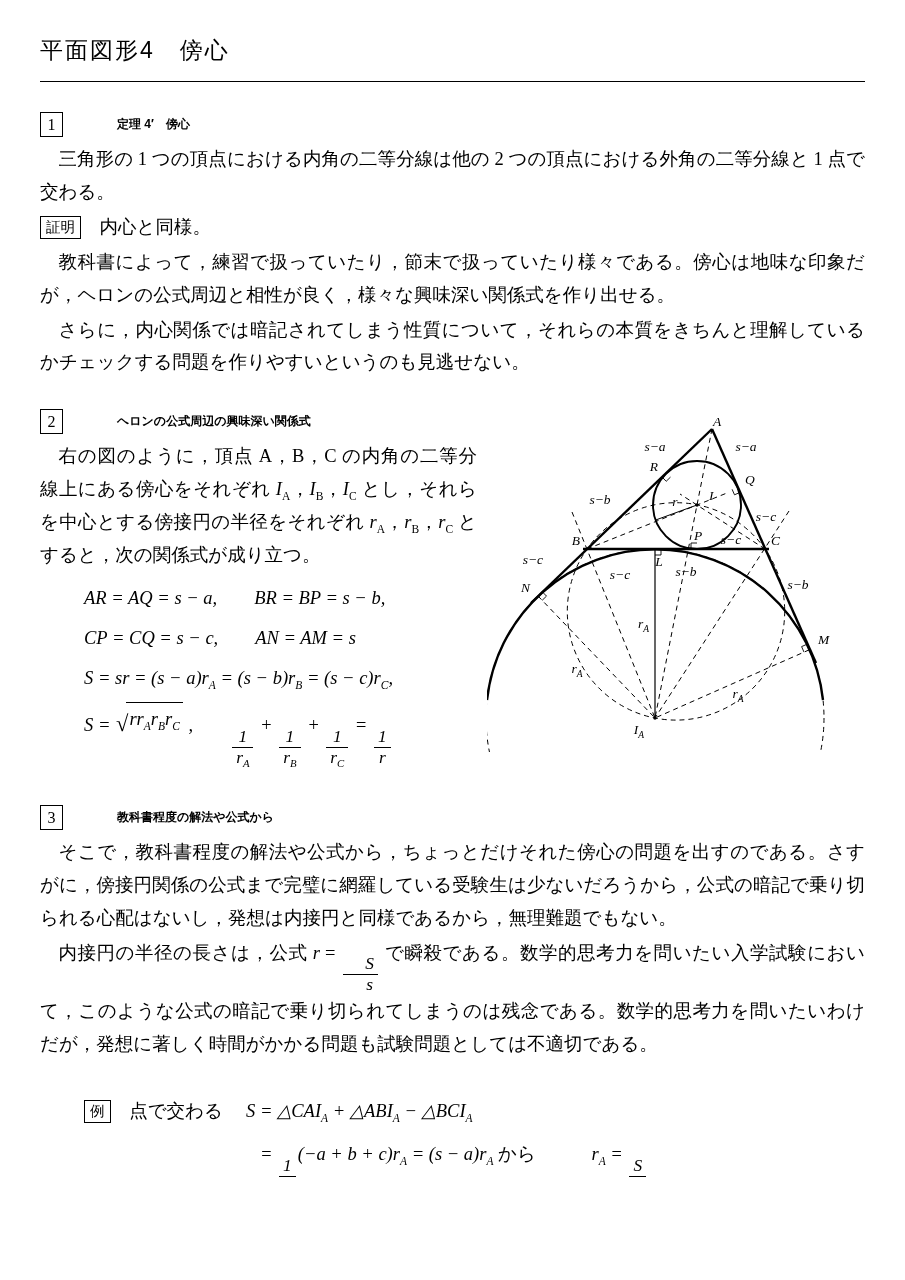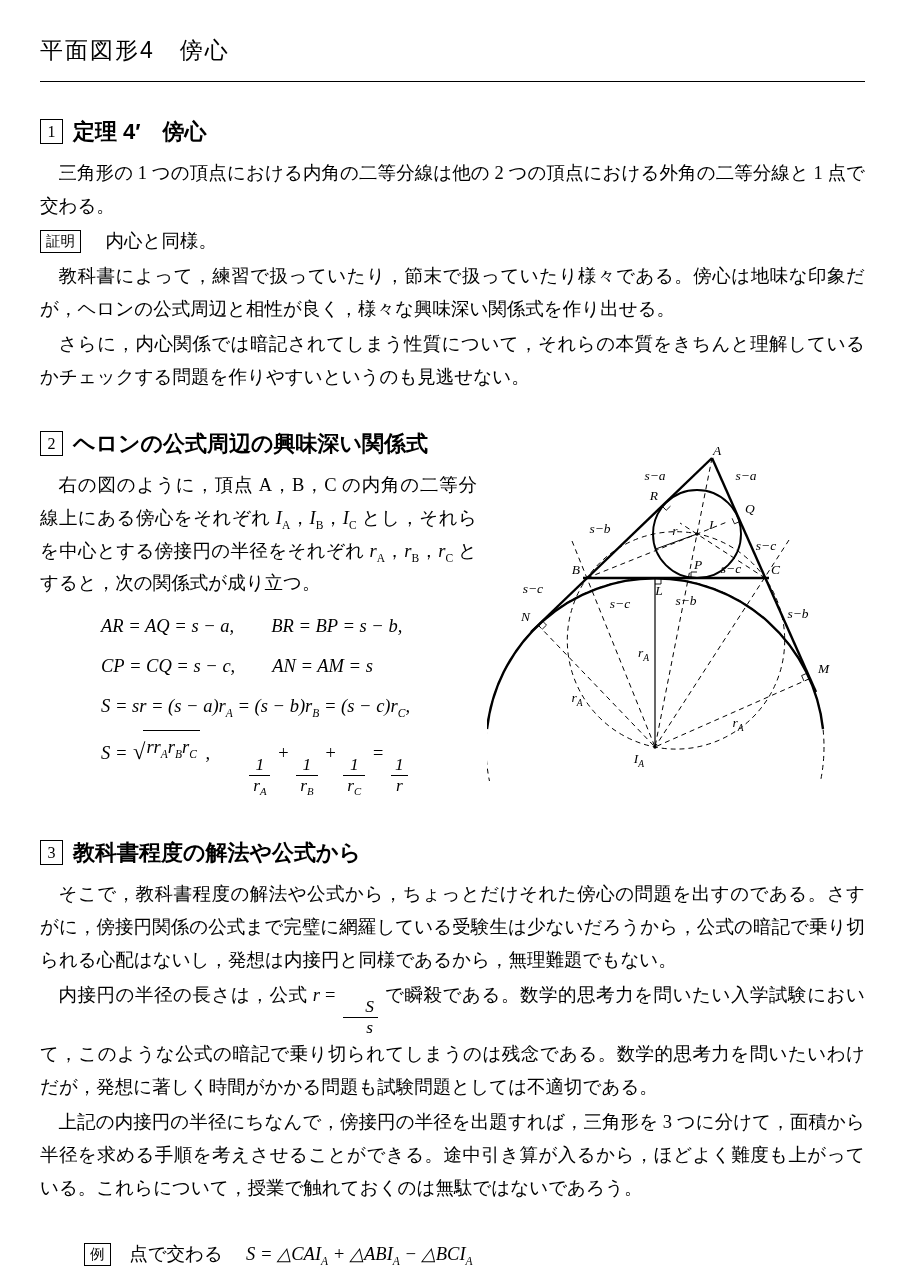--- a/index.html
+++ b/index.html
@@ -15,43 +15,43 @@
   }
   .title-rule{border:none;border-top:1.6px solid #000;margin:10px 0 0 0;}
   .section{margin-top:30px;}
   .sec-head{display:flex;align-items:center;gap:10px;margin-bottom:6px;}
   .secnum{
     display:inline-block;border:1.4px solid #000;min-width:21px;height:23px;
     line-height:23px;text-align:center;font-size:16px;flex:0 0 auto;
   }
   .sec-heading{
     font-family:"Liberation Sans","DejaVu Sans",sans-serif;
-    font-weight:bold;font-size:22px;
+    font-weight:bold;font-size:12px;margin-left:44px;
   }
   p{margin:2px 0;text-indent:1em;text-align:justify;}
   p.noindent{text-indent:0;}
   .proof-label{
     display:inline-block;border:1.2px solid #000;font-size:14.5px;
-    padding:0 5px;line-height:1.45;vertical-align:1px;margin-right:6px;
+    padding:0 5px;line-height:1.45;vertical-align:1px;
   }
   .math{font-style:italic;font-family:"Liberation Serif",serif;}
   .it{font-style:italic;}
   .up{font-style:normal;}
   sub{font-size:0.62em;line-height:0;}
   .frac{
     display:inline-flex;flex-direction:column;text-align:center;
     vertical-align:-0.62em;line-height:1.15;font-size:0.94em;margin:0 2px;
   }
   .frac .num{border-bottom:1.3px solid #000;padding:0 4px;}
   .frac .den{padding:0 4px;}
   .sqrt{display:inline-flex;align-items:stretch;margin:0 1px;}
   .sqrt .radical{font-style:normal;font-size:1.22em;line-height:1.05;align-self:flex-end;margin-right:-2px;}
   .sqrt .radicand{border-top:1.3px solid #000;padding:0 3px;text-align:right;}
   .formulas{margin:10px 0 0 44px;}
-  .formula-line{margin:7px 17px;font-family:Liberation Serif, serif;}
+  .formula-line{margin:7px 0;font-family:Liberation Serif, serif;}
   .fig{float:right;width:378px;height:338px;margin:-26px 0 4px 10px;}
   .clear{clear:both;}
   .example{margin:34px 0 0 44px;}
   .example .ex-label{
     display:inline-block;border:1.2px solid #000;font-size:14.5px;
     padding:0 5px;line-height:1.45;vertical-align:1px;margin-right:14px;
   }
   .example-line2{margin:10px 0 0 176px;}
   svg text{font-family:"Liberation Serif","DejaVu Serif",serif;font-style:italic;font-size:13.5px;fill:#000;}
   svg .sub{font-size:9.5px;}
@@ -170,21 +170,20 @@
 <div class="section">
   <div class="sec-head">
     <span class="secnum">3</span>
     <span class="sec-heading">教科書程度の解法や公式から</span>
   </div>
   <p>そこで，教科書程度の解法や公式から，ちょっとだけそれた傍心の問題を出すのである。さすがに，傍接円関係の公式まで完璧に網羅している受験生は少ないだろうから，公式の暗記で乗り切られる心配はないし，発想は内接円と同様であるから，無理難題でもない。</p>
   <p>内接円の半径の長さは，公式 <span class="it">r</span> = <span class="frac">
         <span class="num"><span class="it">S</span></span>
         <span class="den"><span class="it">s</span></span>
       </span> で瞬殺である。数学的思考力を問いたい入学試験において，このような公式の暗記で乗り切られてしまうのは残念である。数学的思考力を問いたいわけだが，発想に著しく時間がかかる問題も試験問題としては不適切である。</p>
-  <p>上記の内接円の半径にちなんで，傍接円の半径を出題すれば，三角形を 3 つに分けて，面積から半径を求める手順を考えさせることができる。途中引き算が入るから，ほどよく難度も上がっている。これらについて，授業で触れておくのは無駄ではないであろう。</p>
 </div>
 
 <div class="example">
   <div>
     <span class="ex-label">例</span>
     <span>点で交わる</span>　
     <span class="math">S = △CAI<sub>A</sub> + △ABI<sub>A</sub> − △BCI<sub>A</sub></span>
   </div>
   <div class="example-line2 math">= <span class="frac">
         <span class="num">1</span>

